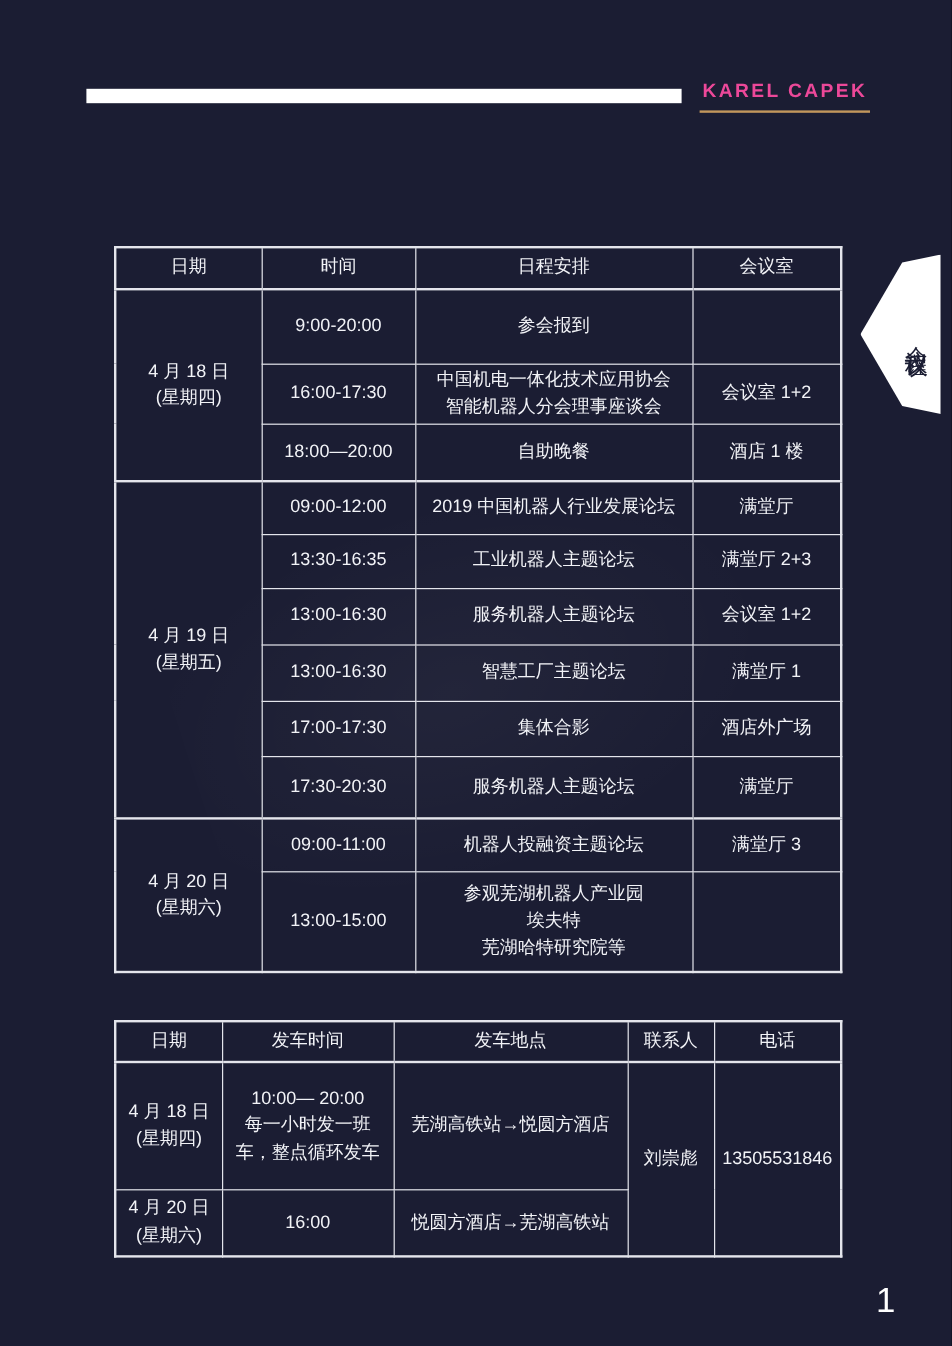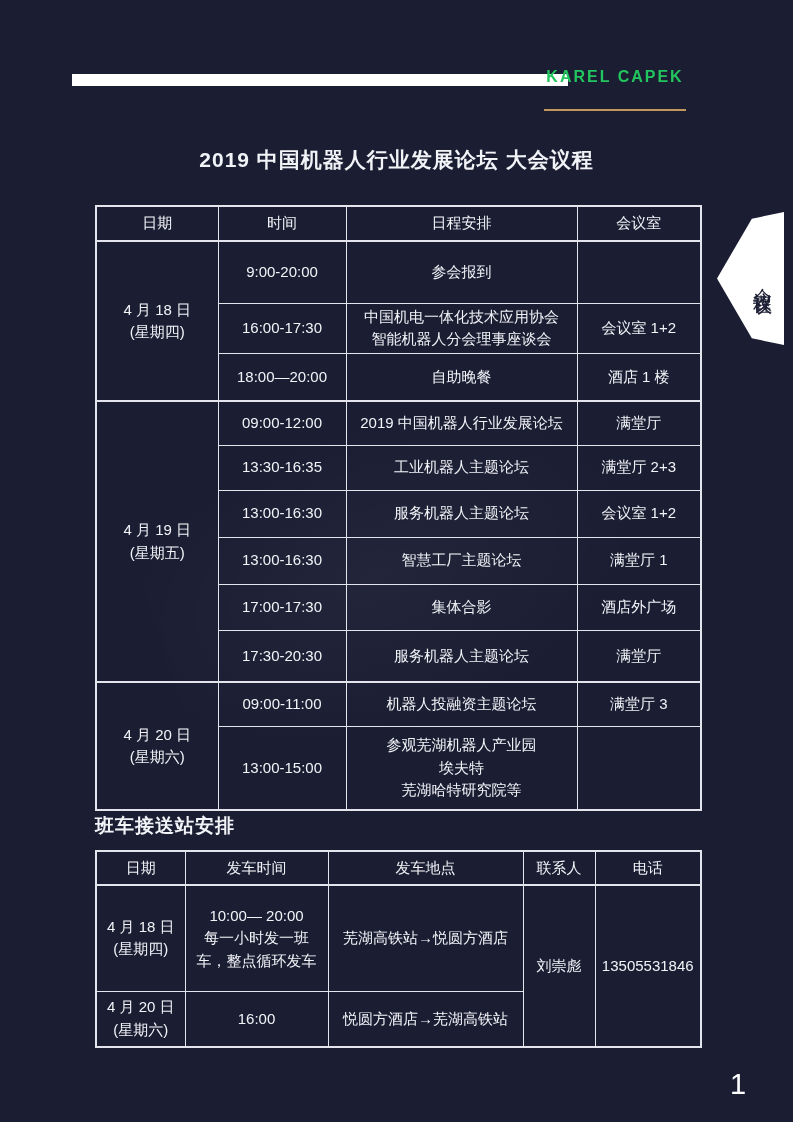--- a/index.html
+++ b/index.html
@@ -24,25 +24,25 @@
     position:absolute;left:150px;top:410px;width:500px;height:320px;
     background:radial-gradient(ellipse at 45% 50%, rgba(255,255,255,0.035), rgba(255,255,255,0.0) 70%);
     transform:rotate(-18deg);
     pointer-events:none;
   }
   .top-bar{
     position:absolute;left:72px;top:74px;width:496px;height:12px;
     background:#ffffff;
   }
   .brand{
-    position:absolute;left:544px;top:68px;width:142px;
+    position:absolute;left:583px;top:68px;width:142px;
     text-align:center;
     font-size:16px;font-weight:bold;letter-spacing:2px;
-    color:#22c55e;
-    padding-bottom:23px;
+    color:#ec4899;
+    padding-bottom:6px;
     border-bottom:2px solid var(--gold);
     white-space:nowrap;
   }
   .side-tab{
     position:absolute;left:717px;top:212px;width:67px;height:133px;
     background:#ffffff;
     clip-path:polygon(100% 0%, 52% 5%, 0% 50%, 52% 95%, 100% 100%);
     display:flex;align-items:center;justify-content:center;
     padding-left:24px;
   }
@@ -102,21 +102,20 @@
   <div class="watermark"></div>
 
   <div class="top-bar"></div>
 
   <div class="brand">KAREL CAPEK</div>
 
   <div class="side-tab">
     <span class="vtext">会议议程</span>
   </div>
 
-  <div class="doc-title">2019 中国机器人行业发展论坛 大会议程</div>
 
   <table class="tbl agenda">
     <colgroup>
       <col style="width:122px">
         <col style="width:128px">
         <col style="width:231px">
         <col style="width:124px">
     </colgroup>
     <thead>
       <tr style="height:35px">
@@ -189,21 +188,20 @@
       <tr style="height:84px">
         <td>13:00-15:00</td>
         <td>参观芜湖机器人产业园
 埃夫特
 芜湖哈特研究院等</td>
         <td></td>
       </tr>
     </tbody>
   </table>
 
-  <div class="section-heading">班车接送站安排</div>
 
   <table class="tbl shuttle">
     <colgroup>
       <col style="width:89px">
         <col style="width:143px">
         <col style="width:195px">
         <col style="width:72px">
         <col style="width:106px">
     </colgroup>
     <thead>

